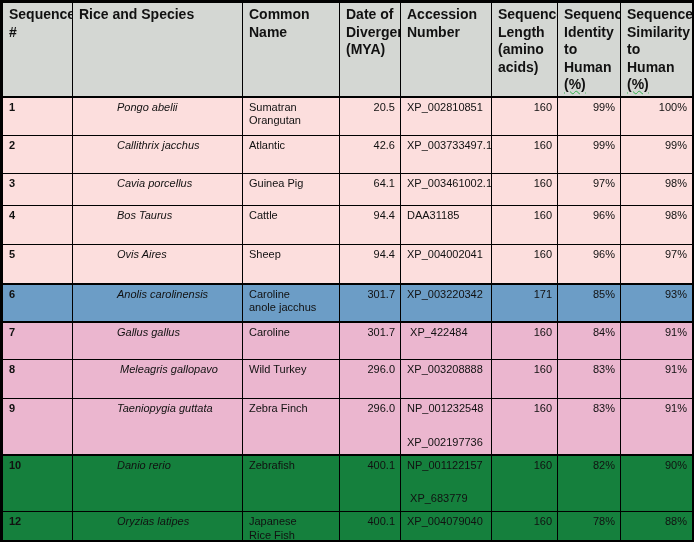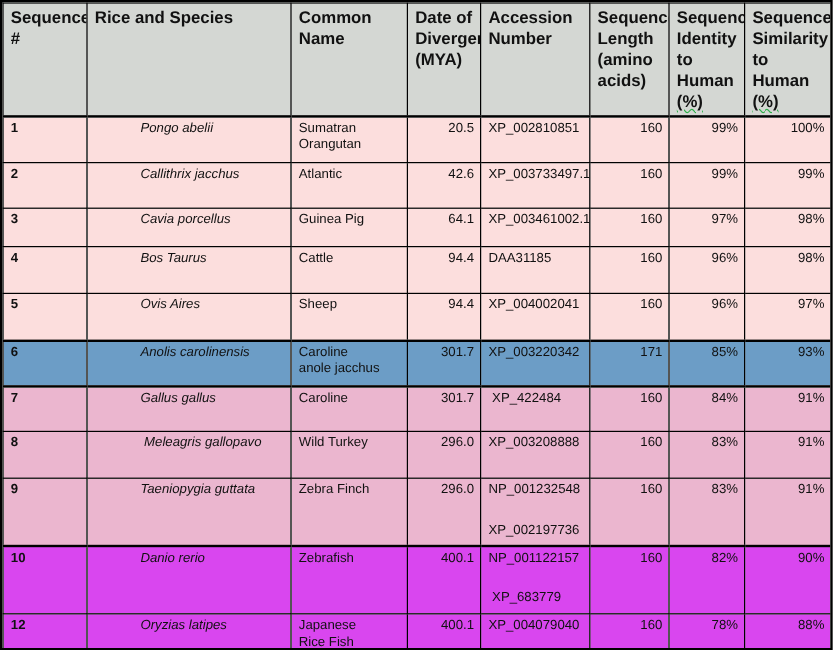--- a/index.html
+++ b/index.html
@@ -36,21 +36,21 @@
   td.col-seq{font-weight:bold;}
   td.col-genus{font-style:italic;padding-left:44px;}
   td.col-mya, td.col-length, td.col-identity, td.col-similarity{
     text-align:right;padding-right:5px;
   }
   td.col-accession div + div{margin-top:20px;}
   
   tr.band-pink  td{background:#fcdedd;}
   tr.band-blue  td{background:#6c9dc6;}
   tr.band-plum  td{background:#ebb6cf;}
-  tr.band-teal  td{background:#d946ef;}
+  tr.band-teal  td{background:#15803d;}
   
   tbody tr:nth-child(5) td,
   tbody tr:nth-child(6) td,
   tbody tr:nth-child(9) td{border-bottom-width:2px;}
   .pct{
     text-decoration:underline;
     text-decoration-style:wavy;
     text-decoration-color:#2fae4a;
     text-decoration-thickness:1px;
   }

